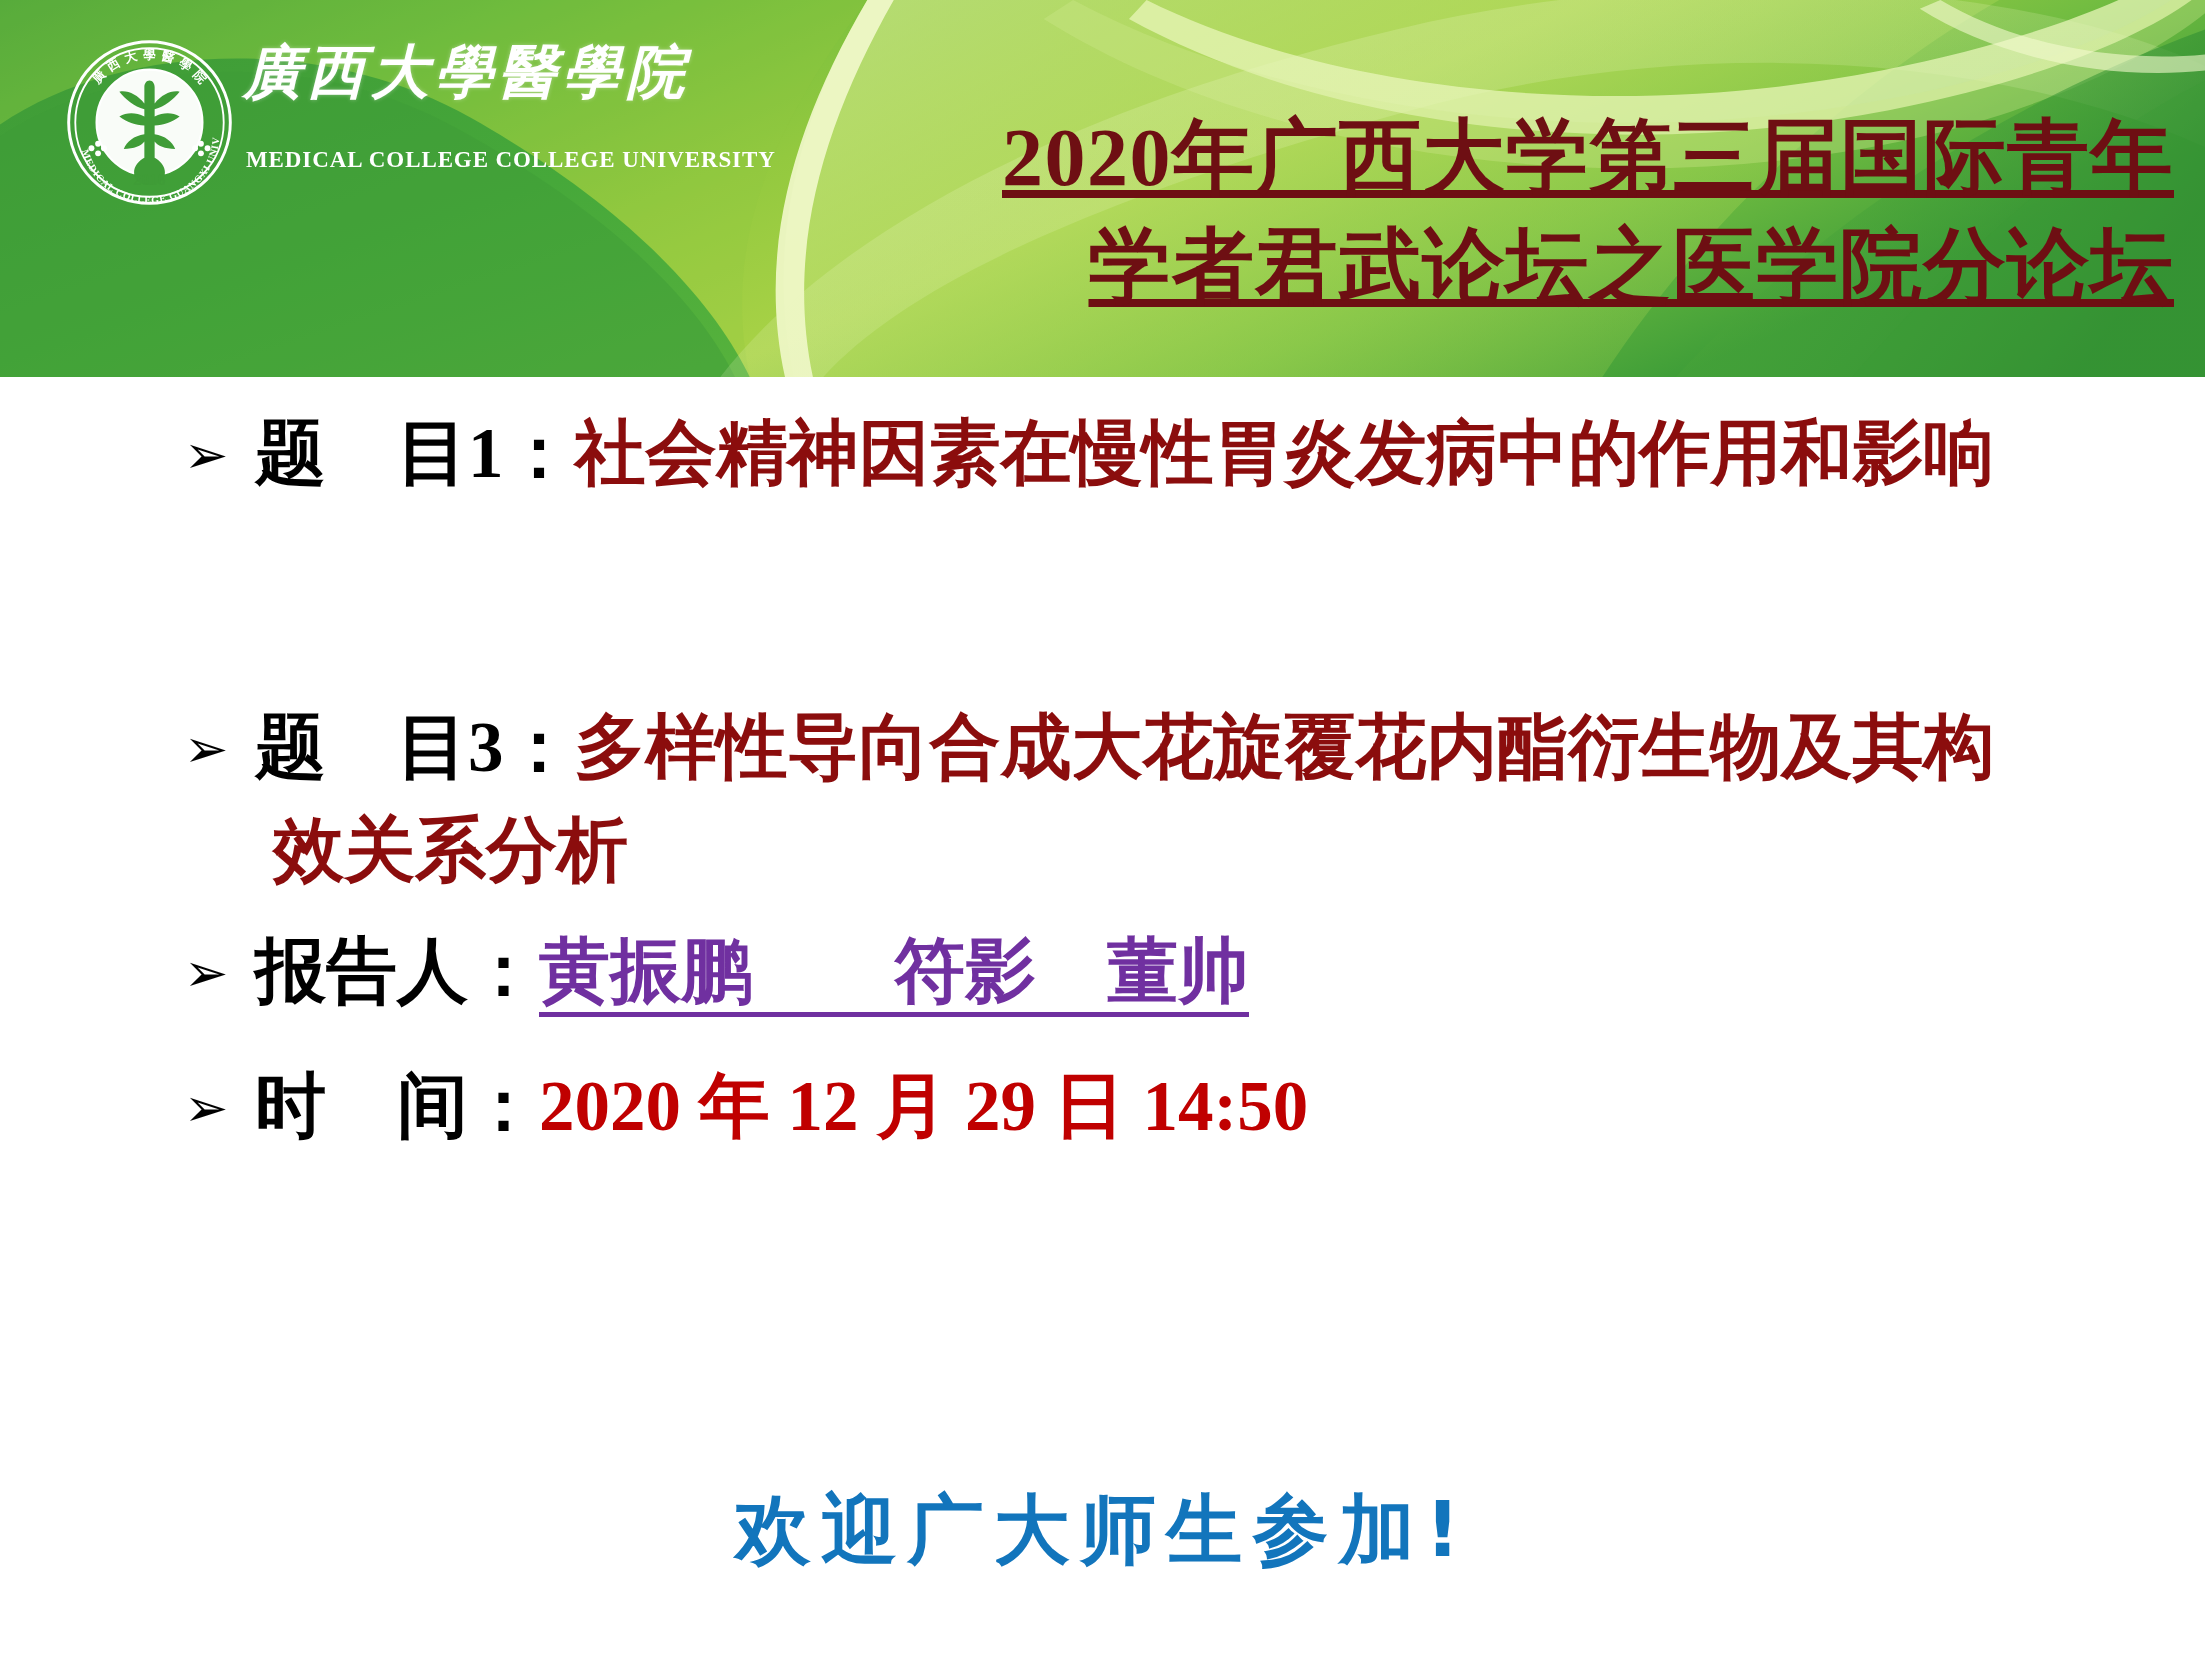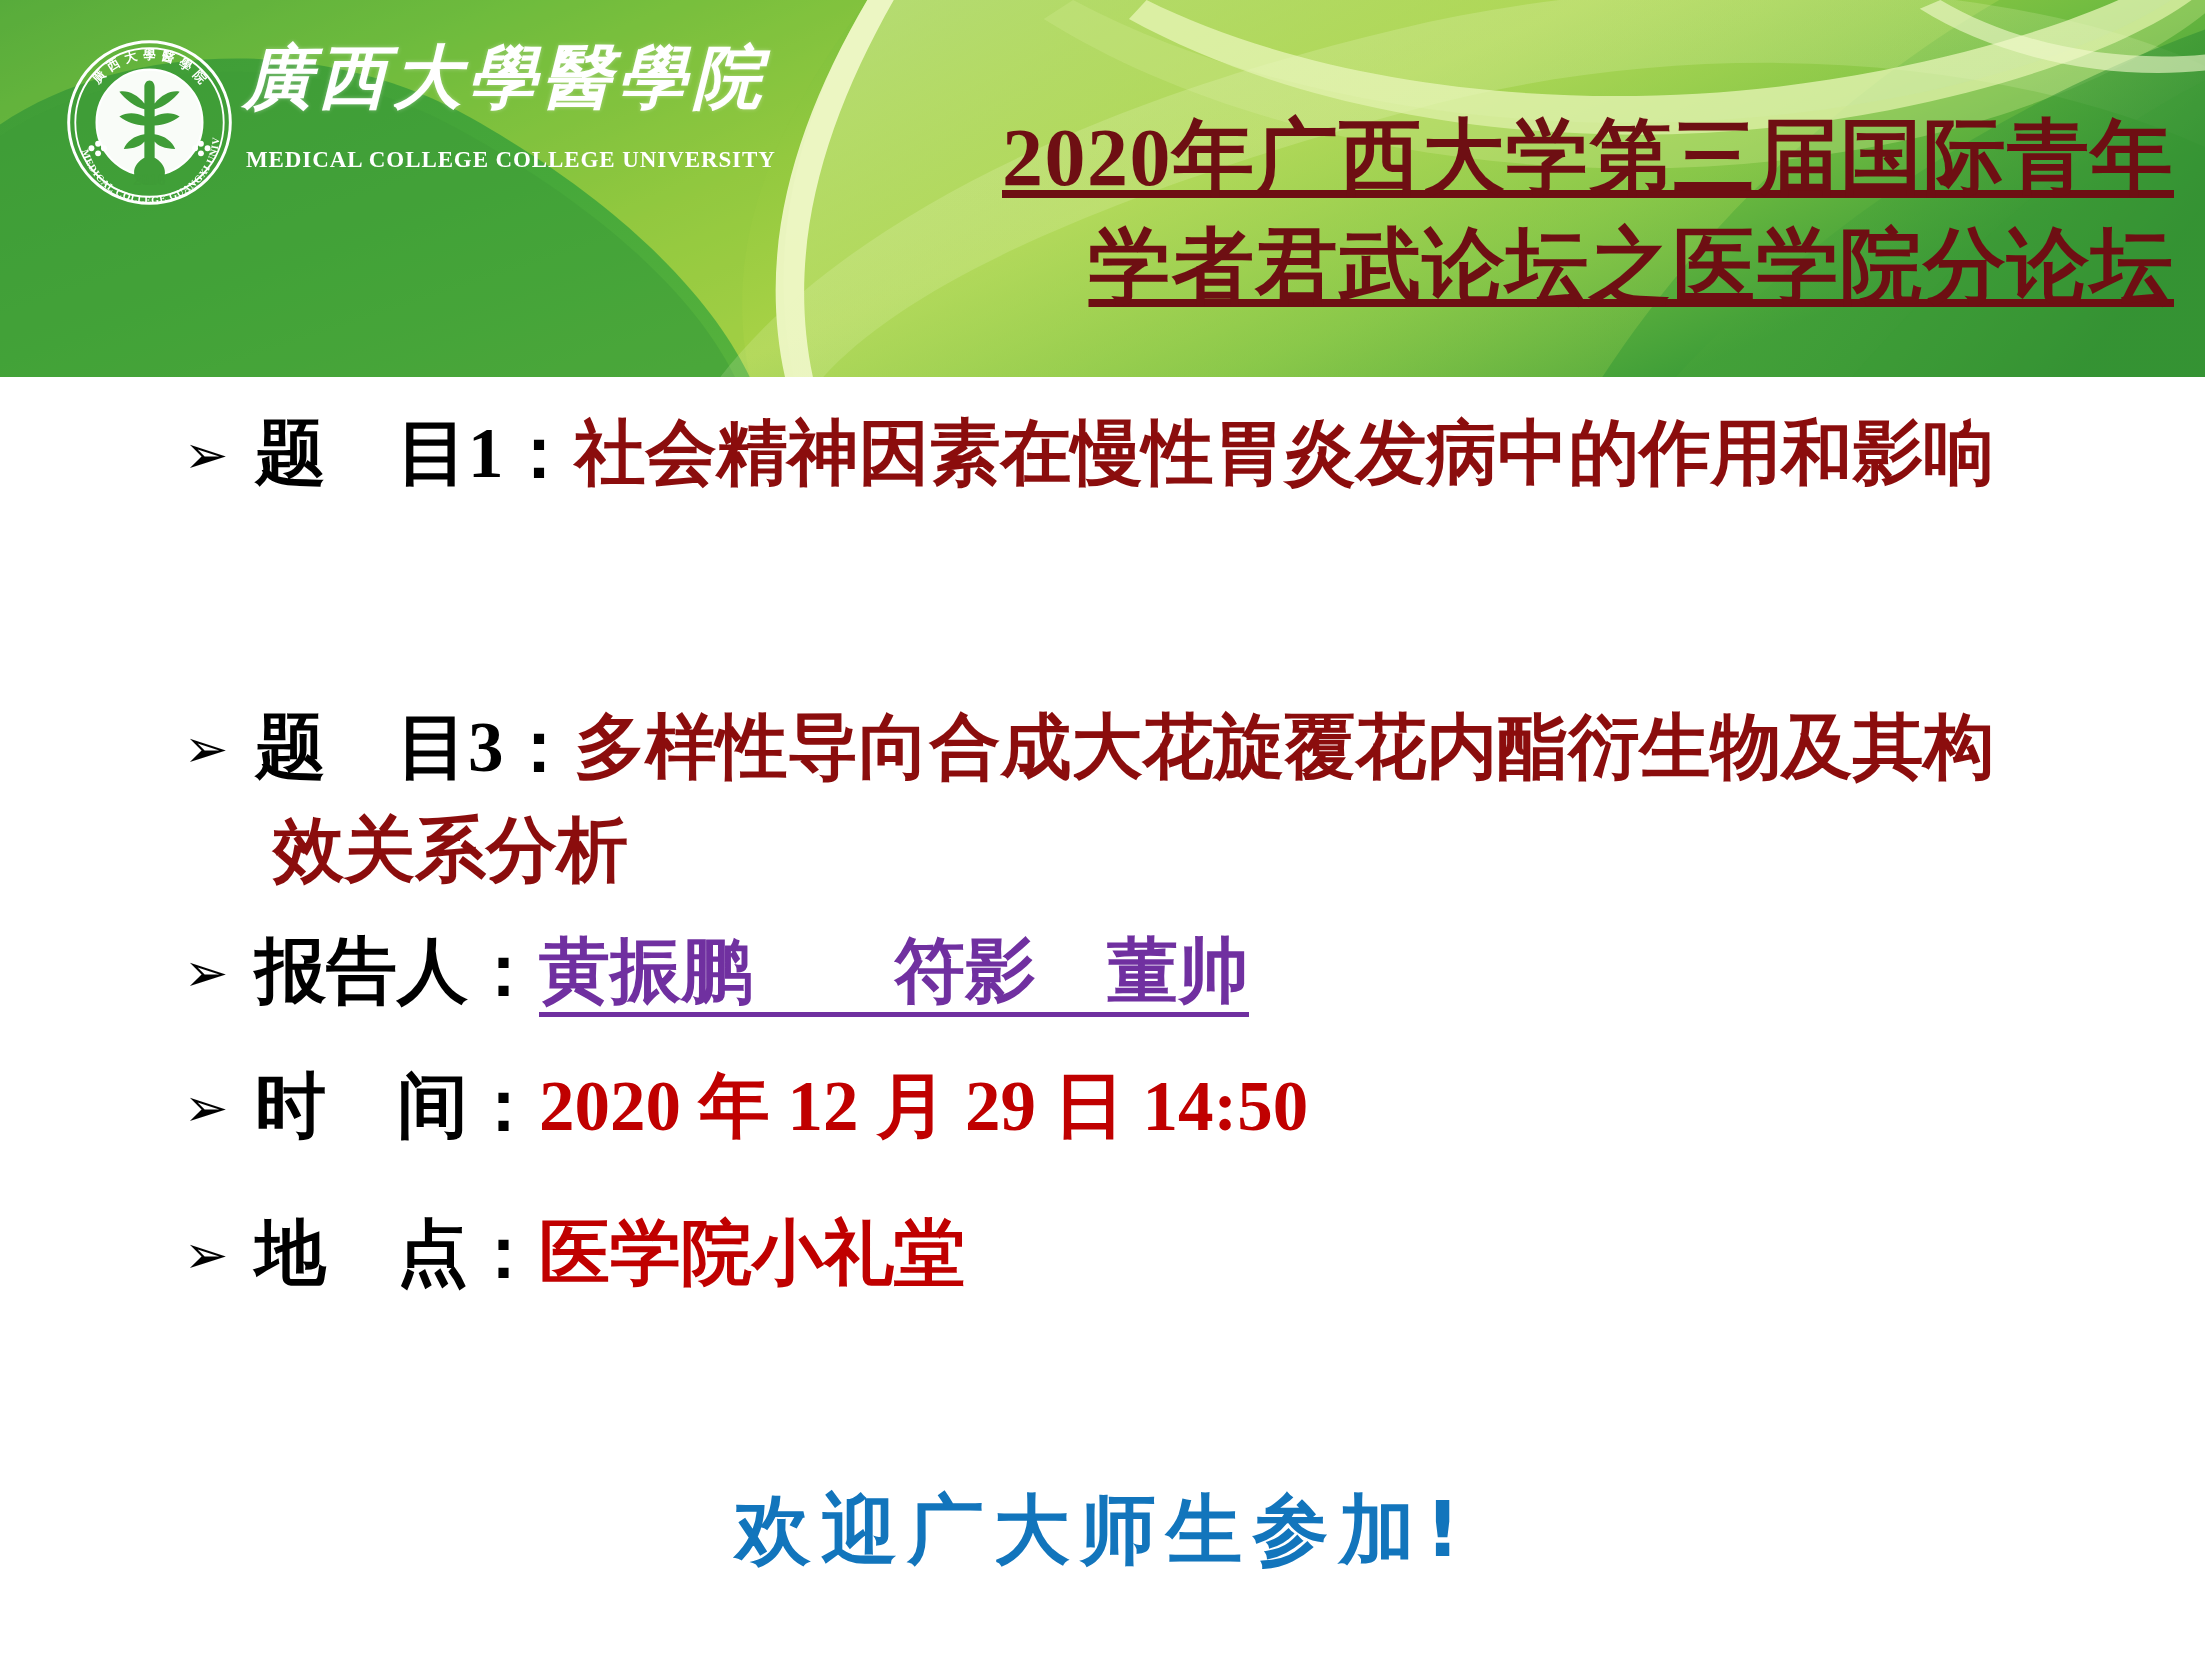--- a/index.html
+++ b/index.html
@@ -42,21 +42,21 @@
   }
   #logo-emblem svg { display:block; width:169px; height:169px; }
 
   
   #univ-name-cn {
     position: absolute;
     left: 243px;
     top: 43px;
     width: 529px;
     font-family: "Liberation Serif", "DejaVu Serif", serif;
-    font-size: 69px;
+    font-size: 58px;
     line-height: 1.02;
     font-weight: bold;
     color: #ffffff;
     letter-spacing: 5.9px;
     font-style: italic;
     white-space: nowrap;
     text-shadow: 0 0 4.4px rgba(255,255,255,0.35);
   }
   #univ-name-en {
     position: absolute;
@@ -290,19 +290,16 @@
   </div>
 
   <div class="row" id="row-speaker">
     <span class="bullet">➢</span><span class="label">报告人：</span><span class="val-purple">黄振鹏　　符影　董帅</span>
   </div>
 
   <div class="row" id="row-time">
     <span class="bullet">➢</span><span class="label">时　间：</span><span class="val-red">2020 年 12 月 29 日 14:50</span>
   </div>
 
-  <div class="row" id="row-place">
-    <span class="bullet">➢</span><span class="label">地　点：</span><span class="val-red">医学院小礼堂</span>
-  </div>
 
   <div id="welcome-line">欢迎广大师生参加!</div>
 </div>
 
 
 </body></html>

